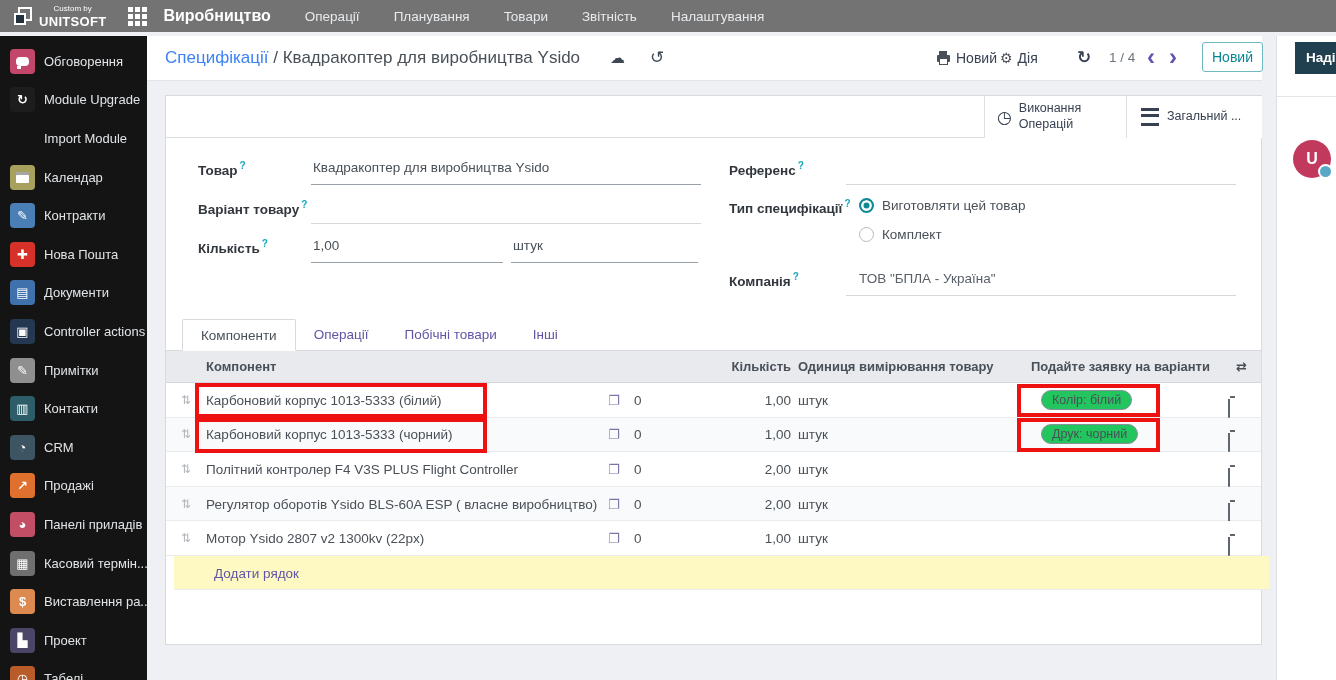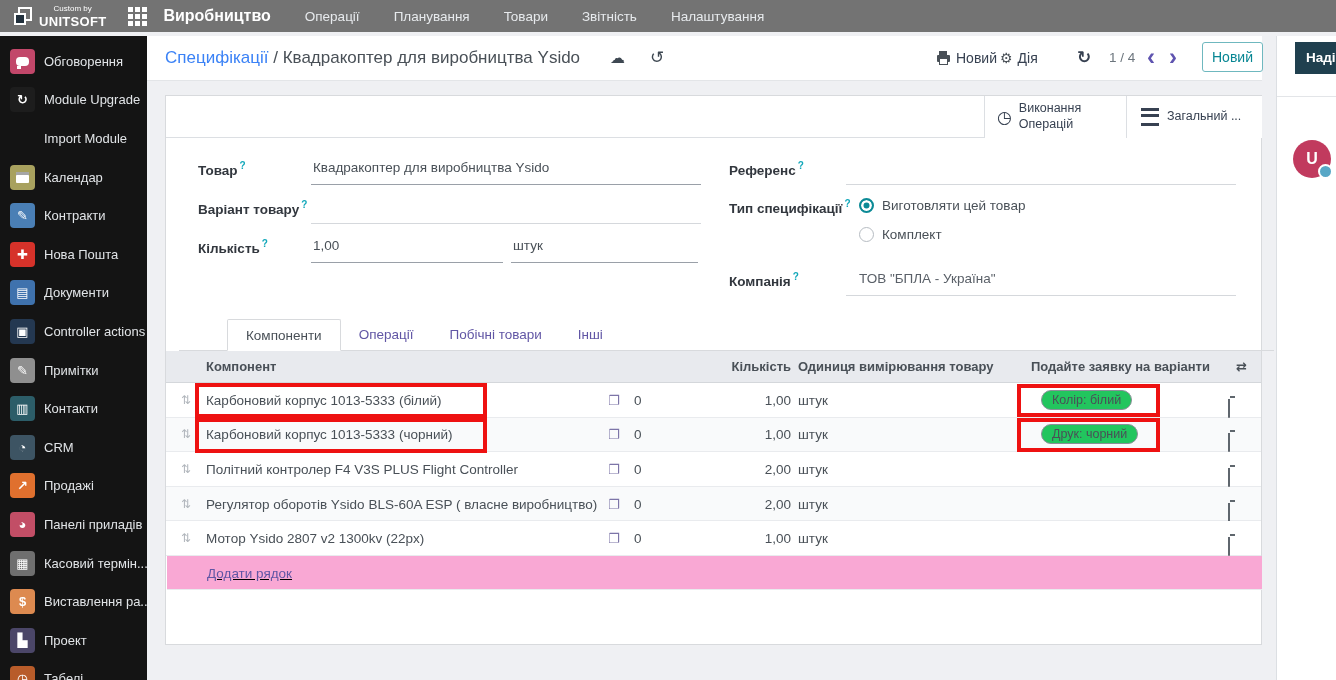--- a/index.html
+++ b/index.html
@@ -73,38 +73,38 @@
   .fld-label{position:absolute;font-size:13.5px;font-weight:600;color:#32373e;white-space:nowrap;}
   .help{color:#13a8ba;font-size:10px;vertical-align:super;margin-left:2px;font-weight:600;}
   .fld-value{position:absolute;font-size:13.5px;color:#495057;white-space:nowrap;cursor:text;}
   .uline{position:absolute;height:1px;background:#9aa0a8;}
   .uline.light{background:#d5d8dc;}
   .radio{position:absolute;width:15px;height:15px;border-radius:50%;box-sizing:border-box;cursor:pointer;}
   .radio.sel{background:#0c8a96;border:2px solid #0c8a96;box-shadow:inset 0 0 0 2.5px #fff;}
   .radio.unsel{background:#fff;border:1px solid #b6bcc2;}
   .radio-label{position:absolute;font-size:13.5px;color:#495057;cursor:pointer;}
   
-  .tabs{position:absolute;left:0;top:223px;width:100%;height:32px;border-bottom:1px solid #d8dadd;box-sizing:border-box;padding-left:48px;display:flex;margin-left:13px;}
+  .tabs{position:absolute;left:0;top:223px;width:100%;height:32px;border-bottom:1px solid #d8dadd;box-sizing:border-box;padding-left:16px;display:flex;}
   .tab{font-size:13.5px;padding:0 18px;line-height:31px;color:#6156a5;cursor:pointer;white-space:nowrap;}
   .tab.active{background:#fff;border:1px solid #d8dadd;border-bottom:1px solid #fff;color:#495057;margin-bottom:-1px;border-radius:2px 2px 0 0;}
   
   .thead{position:absolute;left:0;top:255px;width:100%;height:32px;background:#e8eaee;border-bottom:1px solid #d4d7db;box-sizing:border-box;}
   .thead .hc{position:absolute;top:0;height:32px;line-height:32px;font-size:13px;font-weight:600;color:#495057;white-space:nowrap;}
   .trow{position:absolute;left:0;width:100%;height:34.6px;border-bottom:1px solid #e9ebee;box-sizing:border-box;background:#fff;}
   .trow.alt{background:#f9fafb;}
   .cell{position:absolute;top:50%;transform:translateY(-50%);font-size:13.5px;color:#495057;white-space:nowrap;}
   .c-handle{color:#b0b5bb;font-size:12px;cursor:grab;}
   .c-copy{color:#7d75a8;font-size:13px;cursor:pointer;}
   .c-qty{width:80px;text-align:right;}
   .pill{border:1px solid #8a8f98;border-radius:12px;padding:2px 10px;font-size:12.5px;color:#495057;background:#22c55e;cursor:pointer;}
   .trash{width:11px;height:12px;border:1px solid #5f666d;border-top:3px solid #5f666d;border-radius:0 0 2px 2px;position:relative;cursor:pointer;box-sizing:border-box;}
   .trash::before{content:'';position:absolute;top:-6px;left:1px;width:5px;height:2px;background:#5f666d;}
   .cols-icon{color:#495057;font-size:15px;cursor:pointer;}
-  .addrow{position:absolute;left:1px;top:460px;width:100%;height:34px;background:#f9a8d4;border-bottom:1px solid #e9ebee;
-          box-sizing:border-box;line-height:34px;text-decoration:underline;}
+  .addrow{position:absolute;left:8px;top:460px;width:100%;height:34px;background:#fef9c3;border-bottom:1px solid #e9ebee;
+          box-sizing:border-box;line-height:34px;}
   .addrow span{margin-left:40px;color:#6156a5;font-size:13.5px;cursor:pointer;}
   
   .anno{position:absolute;border:4px solid #ee1111;box-sizing:border-box;pointer-events:none;z-index:40;}
 </style>
 </head>
 <body>
 
 <div id="navbar">
   <div class="logo">
     <span class="logo-mark"></span>

